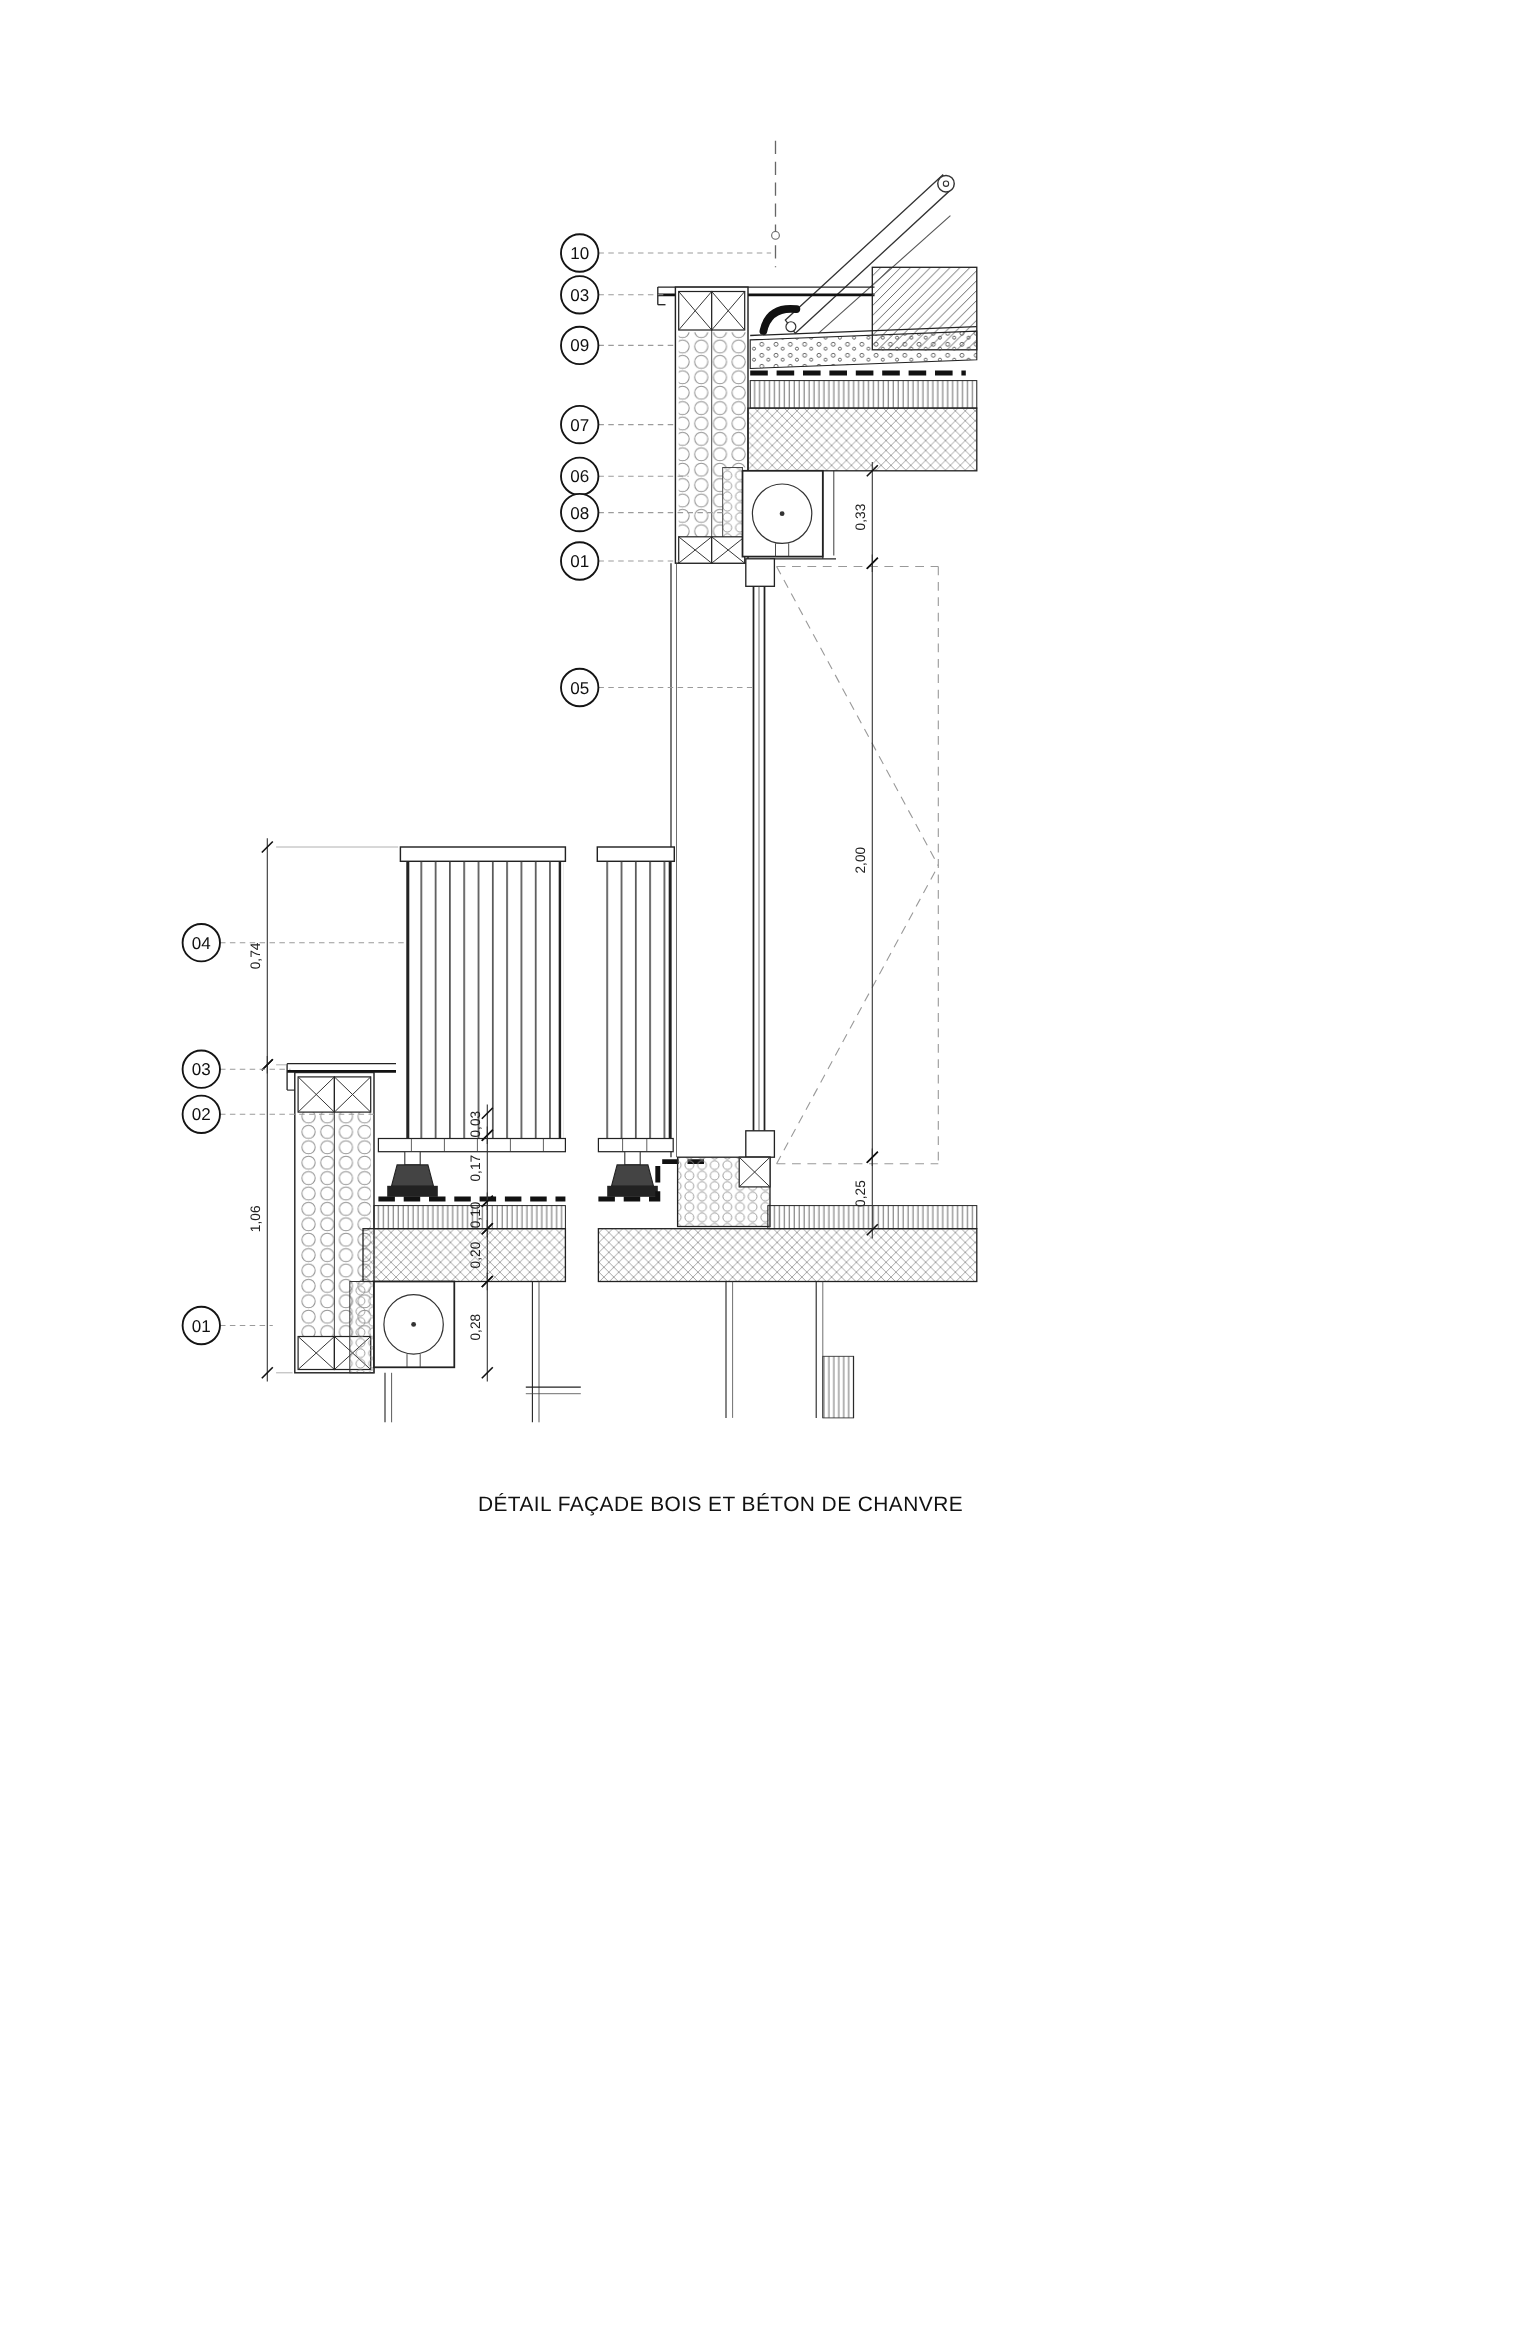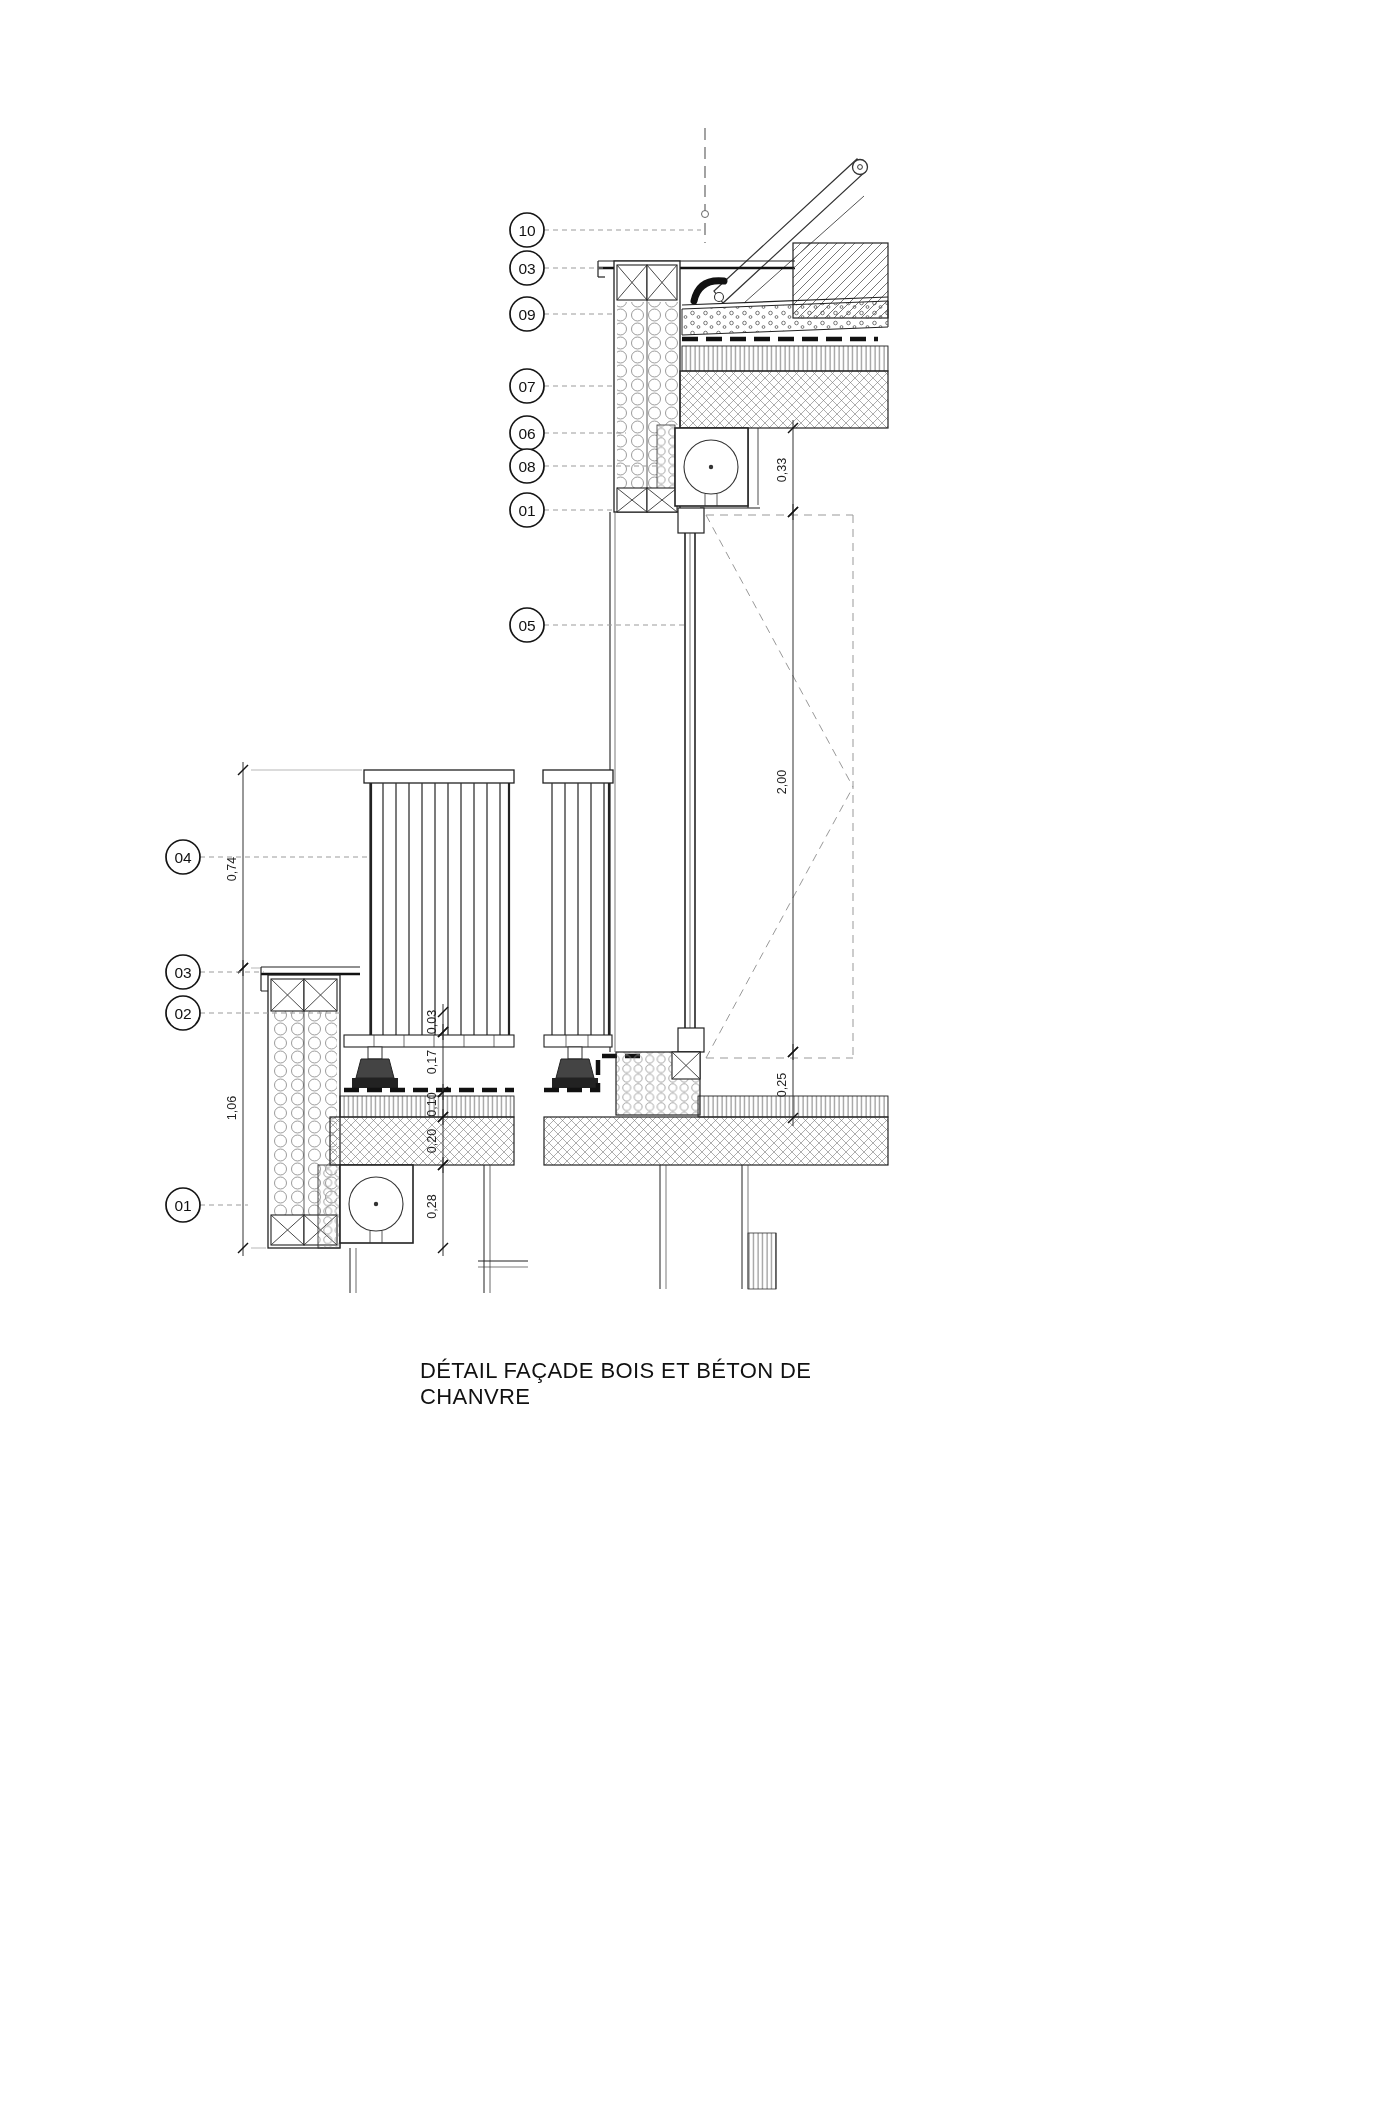--- a/index.html
+++ b/index.html
@@ -8,22 +8,22 @@
   svg{display:block;}
   .leader{stroke:#9b9b9b;stroke-width:1;stroke-dasharray:5 4;}
   .callout-circle{fill:#fff;stroke:#141414;stroke-width:1.7;}
   .callout-text{font-size:15.5px;fill:#111;text-anchor:middle;font-weight:500;
                 font-family:"Liberation Sans",sans-serif;}
   .dimline{stroke:#333;stroke-width:1;}
   .dimtick{stroke:#111;stroke-width:1.4;}
   .dimtext{font-size:12.5px;fill:#222;text-anchor:middle;font-family:"Liberation Sans",sans-serif;}
   .xbox-rect{fill:#fff;stroke:#222;stroke-width:1.1;}
   .xbox-line{stroke:#333;stroke-width:0.9;}
-  #title{position:absolute;left:420px;top:1358px;width:470px;
-         font-size:22px;letter-spacing:0.4px;color:#111;}
+  #title{position:absolute;left:420px;top:1358px;width:470px;text-align:center;
+         font-size:19px;letter-spacing:0.4px;color:#111;}
 </style>
 </head>
 <body>
 
 <div id="page">
 
 <svg width="1382" height="2126" viewBox="0 0 1382 2126">
   <defs>
     <pattern id="p-diag" width="9" height="9" patternUnits="userSpaceOnUse">
       <path d="M0,9 L9,0 M-2,2 L2,-2 M7,11 L11,7" stroke="#666" stroke-width="0.9" fill="none"></path>

